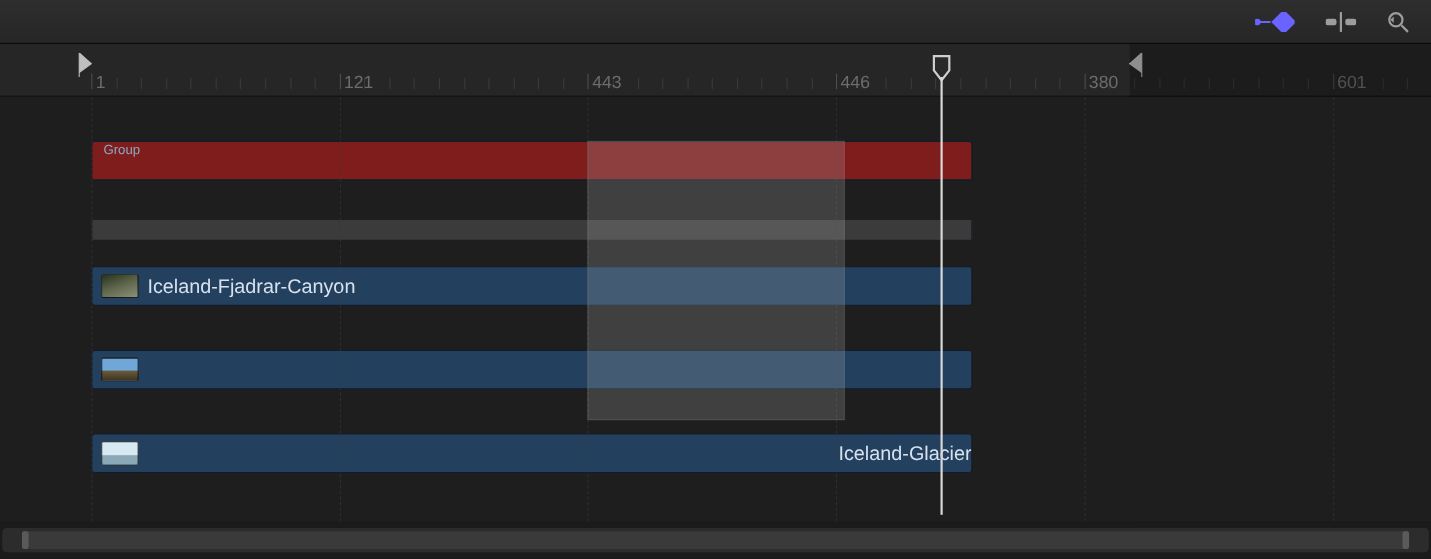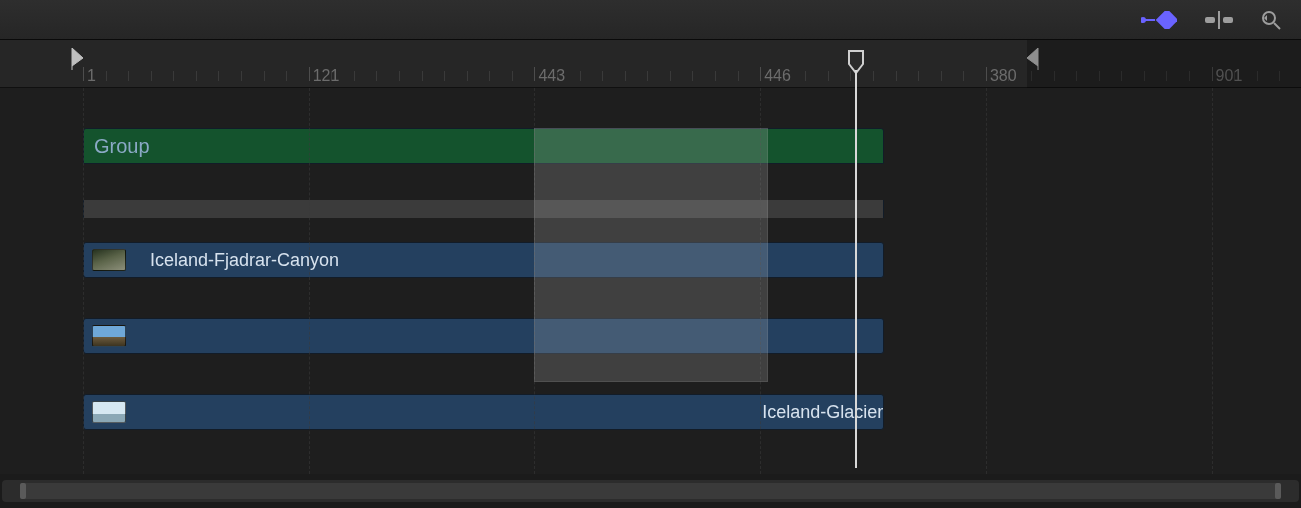--- a/index.html
+++ b/index.html
@@ -27,23 +27,23 @@
   .playhead-line { position: absolute; top: 24px; bottom: 0; left: 0; width: 2px; background: #d8d8d8; transform: translateX(-1px); }
   .playhead-head { position: absolute; top: 4px; left: 0; width: 18px; height: 24px; transform: translateX(-9px); }
 
   
   .dim-right { position: absolute; top: 40px; bottom: 34px; background: rgba(0,0,0,0.25); pointer-events:none; }
 
   
   .tracks { position: absolute; top: 88px; left: 0; right: 0; bottom: 34px; background: #1e1e1e; overflow: hidden; }
   .grid-line { position: absolute; top: 0; bottom: 0; width: 0; border-left: 1px dashed #3a3a3a; opacity: 0.55; }
 
-  .clip { position: absolute; height: 36px; background: #24405f; border: 1px solid #121c28; border-radius: 3px; display: flex; align-items: center; padding-left: 8px; gap: 24px; color: #d7e2ee; font-size: 18px; overflow:hidden; }
+  .clip { position: absolute; height: 36px; background: #24405f; border: 1px solid #121c28; border-radius: 3px; display: flex; align-items: center; padding-left: 8px; gap: 8px; color: #d7e2ee; font-size: 18px; overflow:hidden; }
   .clip .thumb { width: 34px; height: 22px; border-radius: 2px; border: 1px solid rgba(0,0,0,0.6); flex: 0 0 auto; }
-  .group-row { position: absolute; height: 36px; background: #14532d; border: 1px solid #121c28; border-top-left-radius: 3px; border-top-right-radius:3px; display:flex; align-items:center; padding-left:10px; color:#8ba9c6; font-size:20px; }
+  .group-row { position: absolute; height: 36px; background: #7f1d1d; border: 1px solid #121c28; border-top-left-radius: 3px; border-top-right-radius:3px; display:flex; align-items:flex-start; padding-left:10px; color:#8ba9c6; font-size:12px; }
   .group-sub { position: absolute; height: 36px; background: #24405f; border: 1px solid #121c28; border-top:none; border-bottom-left-radius:3px; border-bottom-right-radius:3px; display:flex; align-items:center; padding-left:10px; color:#e8e8e8; font-size:18px; }
   .group-gap { position:absolute; height:18px; background:#3b3b3b; border-left:1px solid #121c28; border-right:1px solid #121c28; }
 
   
   .marquee { position: absolute; background: rgba(200,200,200,0.20); border: 1px solid rgba(200,200,200,0.12); pointer-events: none; z-index: 40; }
 
   
   .hscroll { position: absolute; left: 2px; right: 2px; bottom: 6px; height: 22px; background: #2c2c2c; border-radius: 4px; display:flex; align-items:center; }
   .hscroll-track { position:absolute; left:18px; right:18px; top:3px; bottom:3px; background:#3a3a3a; border-radius: 3px; }
   .hscroll-handle { position:absolute; left:0; top:0; width:6px; height:100%; background:#5a5a5a; border-radius:2px; }
@@ -136,21 +136,21 @@
         <div class="ruler-tick minor" style="left:1189.028px"></div>
         <div class="ruler-tick major" style="left:1211.6px"></div>
         <div class="ruler-tick minor" style="left:1234.172px"></div>
         <div class="ruler-tick minor" style="left:1256.744px"></div>
         <div class="ruler-tick minor" style="left:1279.316px"></div>
         <div class="ruler-label" style="left:83px">1</div>
         <div class="ruler-label" style="left:308.72px">121</div>
         <div class="ruler-label" style="left:534.44px">443</div>
         <div class="ruler-label" style="left:760.16px">446</div>
         <div class="ruler-label" style="left:985.88px">380</div>
-        <div class="ruler-label" style="left:1211.6px">901</div>
+        <div class="ruler-label" style="left:1211.6px">601</div>
       </div>
   </div>
 
   <div class="range-start" id="range-start" style="left: 71px;">
     <svg width="14" height="22" viewBox="0 0 14 22">
         <path d="M1 0 L1 22 M1 0 L12 10 L1 18" fill="#bfbfbf" stroke="#bfbfbf" stroke-width="1"></path>
       </svg>
   </div>
   <div class="range-end" id="range-end" style="left: 1025.38px;">
     <svg width="14" height="22" viewBox="0 0 14 22">

